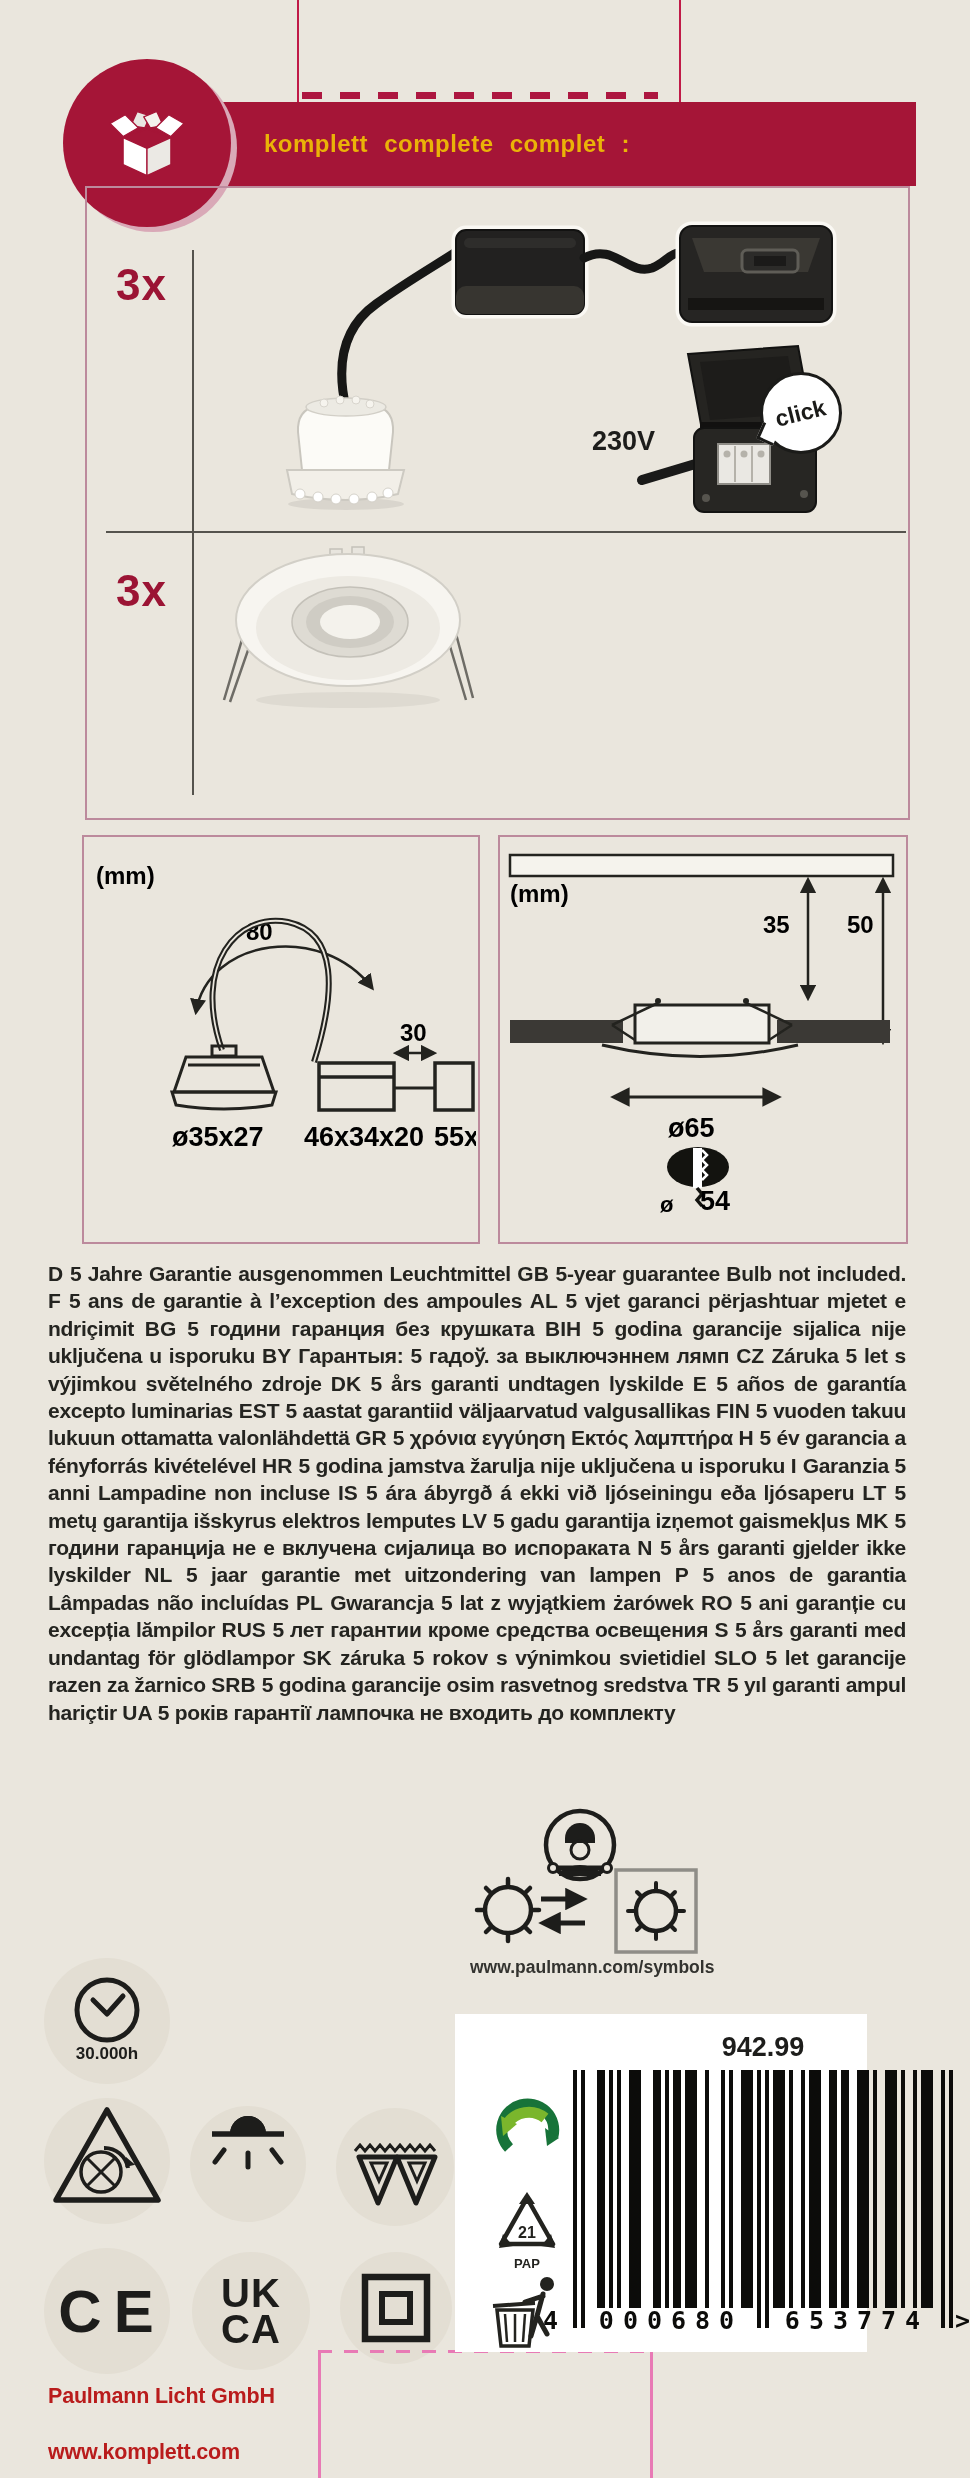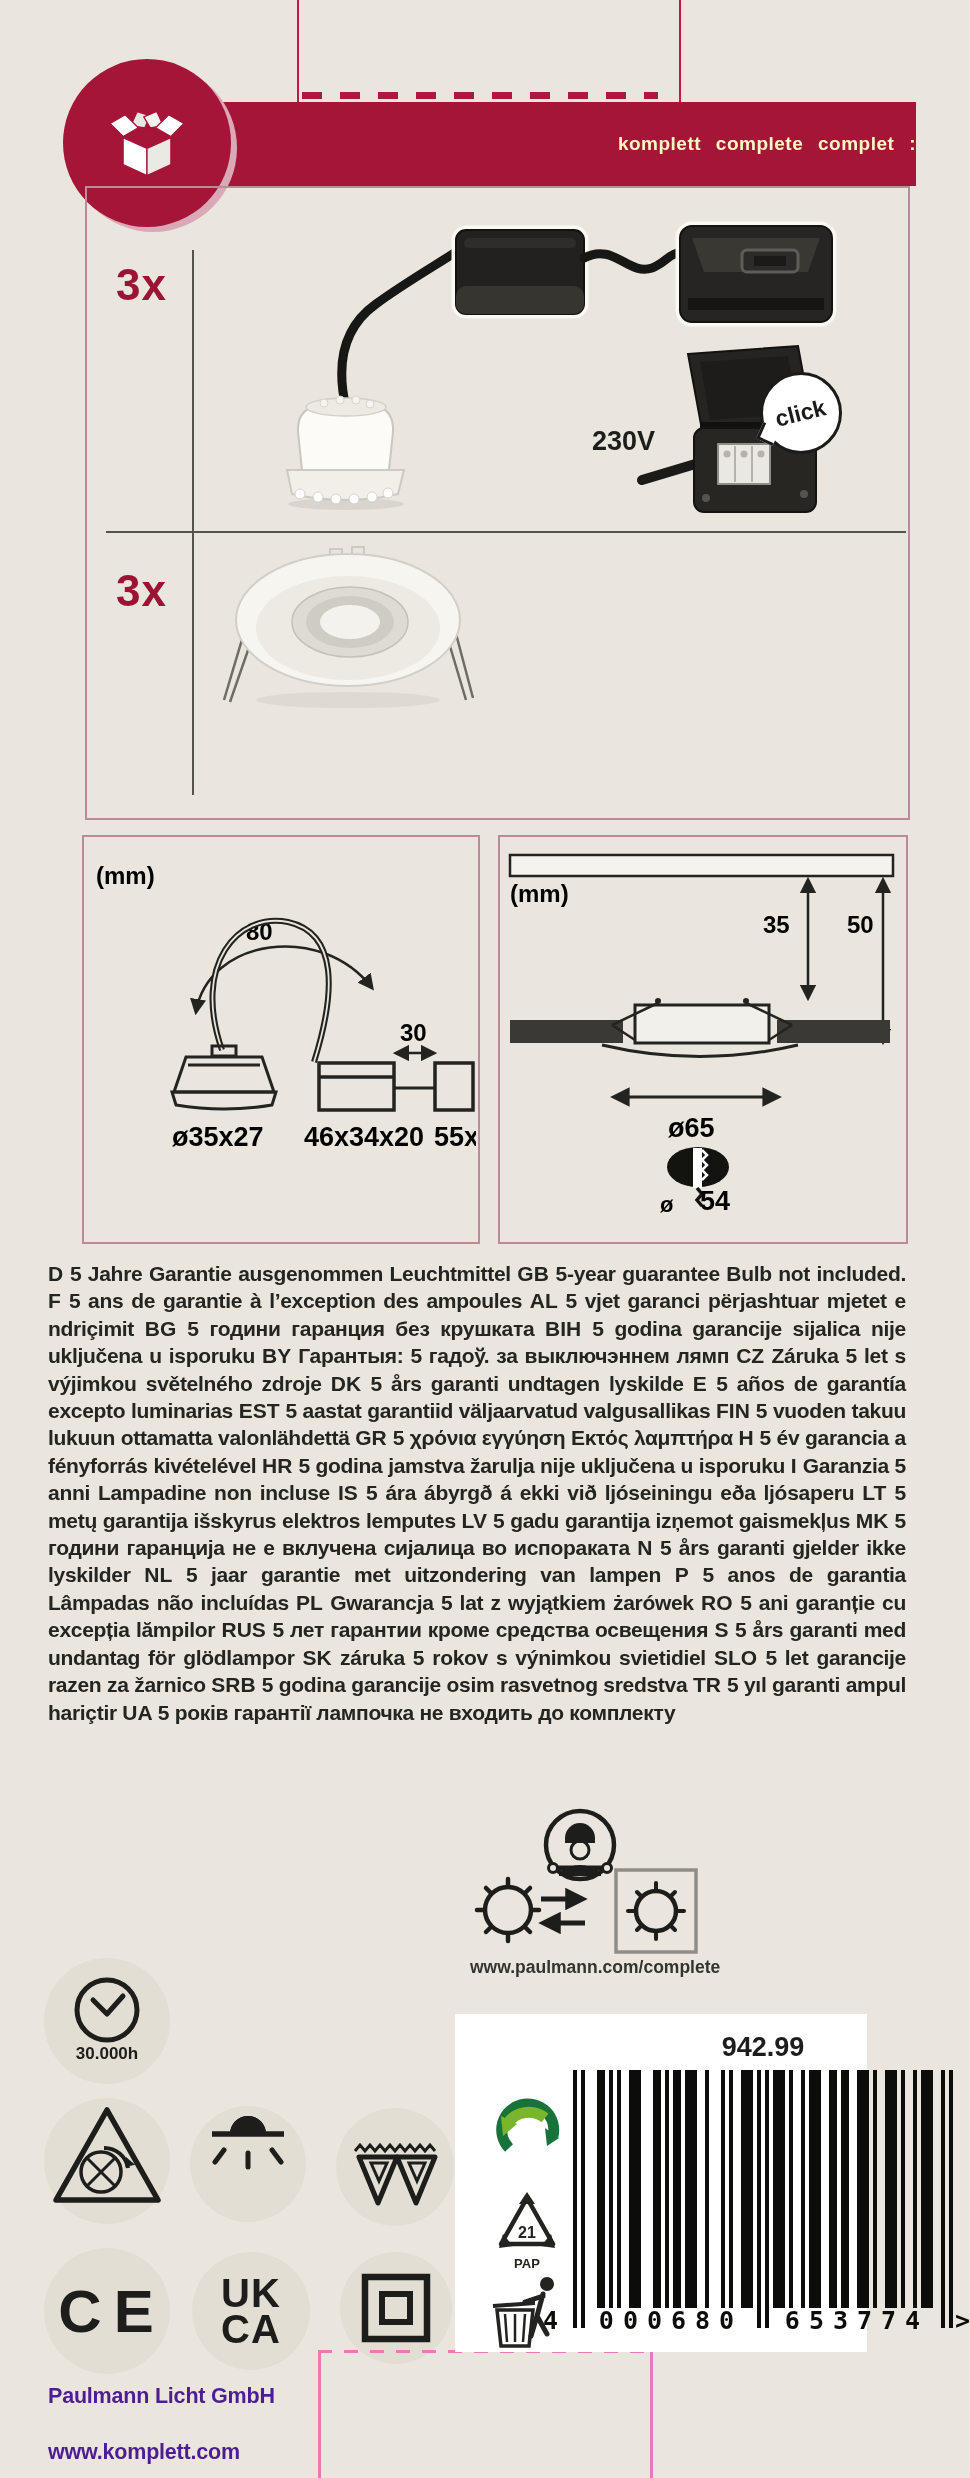--- a/index.html
+++ b/index.html
@@ -7,22 +7,22 @@
          font-family:"Liberation Sans","DejaVu Sans",sans-serif;color:#20201c;}
   .abs{position:absolute;}
 
   
   .hairline{position:absolute;top:0;width:2px;height:102px;background:#c01a47;}
   .dashline{position:absolute;top:92px;height:7px;
             background:repeating-linear-gradient(90deg,#ad1740 0 20px,transparent 20px 38px);}
 
   
   .banner{position:absolute;left:137px;top:102px;width:779px;height:84px;background:#a51537;}
-  .banner span{display:block;line-height:84px;padding-left:127px;color:#fef9c3;
-               font-size:19px;font-weight:700;letter-spacing:.5px;word-spacing:9px;text-align:right;}
+  .banner span{display:block;line-height:84px;padding-left:127px;color:#eab308;
+               font-size:24px;font-weight:700;letter-spacing:.5px;word-spacing:9px;}
   .badge-circle{position:absolute;left:63px;top:59px;width:168px;height:168px;border-radius:50%;
                 background:#a51537;box-shadow:6px 5px 0 0 #d9a9b7;display:flex;align-items:center;justify-content:center;}
 
   
   .main-box{position:absolute;left:85px;top:186px;width:821px;height:630px;border:2px solid #bc8a9c;}
   .vline{position:absolute;left:192px;top:250px;width:2px;height:545px;background:#55534d;}
   .hline{position:absolute;left:106px;top:531px;width:800px;height:2px;background:#55534d;}
   .qty{position:absolute;font-size:44px;font-weight:800;color:#9b1434;letter-spacing:1px;}
   .volt{position:absolute;left:592px;top:426px;font-size:27px;font-weight:700;color:#1d1d1b;}
   .click-bubble{position:absolute;left:760px;top:372px;width:76px;height:76px;background:#fff;
@@ -61,21 +61,21 @@
   .bcbar{position:absolute;top:0;width:4px;background:#0c0c0a;}
   .ean-digit{position:absolute;font-family:"DejaVu Sans Mono","Liberation Mono",monospace;
              font-size:25px;font-weight:700;color:#0c0c0a;top:292px;}
   .ean-group{letter-spacing:9px;text-align:center;}
 
   
   .panel-dash{position:absolute;left:318px;top:2350px;width:334px;height:3px;
               background:repeating-linear-gradient(90deg,#e87ab5 0 14px,transparent 14px 26px);}
   .panel-v{position:absolute;top:2352px;width:2.5px;height:126px;background:#e87ab5;}
 
-  .footer-line{position:absolute;left:48px;font-size:21.5px;font-weight:700;color:#4c1d95;letter-spacing:-0.2px;}
+  .footer-line{position:absolute;left:48px;font-size:21.5px;font-weight:700;color:#b91c1c;letter-spacing:-0.2px;}
 </style>
 </head>
 <body>
 
 <div class="sheet">
 
   <div class="hairline" style="left:297px;"></div>
   <div class="hairline" style="left:679px;"></div>
   <div class="dashline" style="left:302px;width:356px;"></div>
 
@@ -281,21 +281,21 @@
           <line x1="201" y1="135" x2="201" y2="141"></line>
         <line x1="173" y1="113" x2="179" y2="113"></line>
           <line x1="223" y1="113" x2="229" y2="113"></line>
         <line x1="182" y1="94" x2="186" y2="98"></line>
           <line x1="216" y1="128" x2="220" y2="132"></line>
         <line x1="220" y1="94" x2="216" y2="98"></line>
           <line x1="186" y1="128" x2="182" y2="132"></line>
       </g>
     </g>
   </svg>
-  <div class="symbols-url">www.paulmann.com/complete</div>
+  <div class="symbols-url">www.paulmann.com/symbols</div>
 
   <div class="round-badge" style="left:44px;top:1958px;width:126px;height:126px;">
     <svg width="80" height="80" viewBox="0 0 80 80" style="margin-bottom:26px;">
       <circle cx="40" cy="42" r="30" fill="none" stroke="#1d1d1b" stroke-width="5"></circle>
       <path d="M 26 32 L 40 46 L 56 28" fill="none" stroke="#1d1d1b" stroke-width="5" stroke-linecap="round" stroke-linejoin="round"></path>
     </svg>
   </div>
   <div class="lifetime-label">30.000h</div>
 
   <div class="round-badge" style="left:44px;top:2098px;width:126px;height:126px;">

